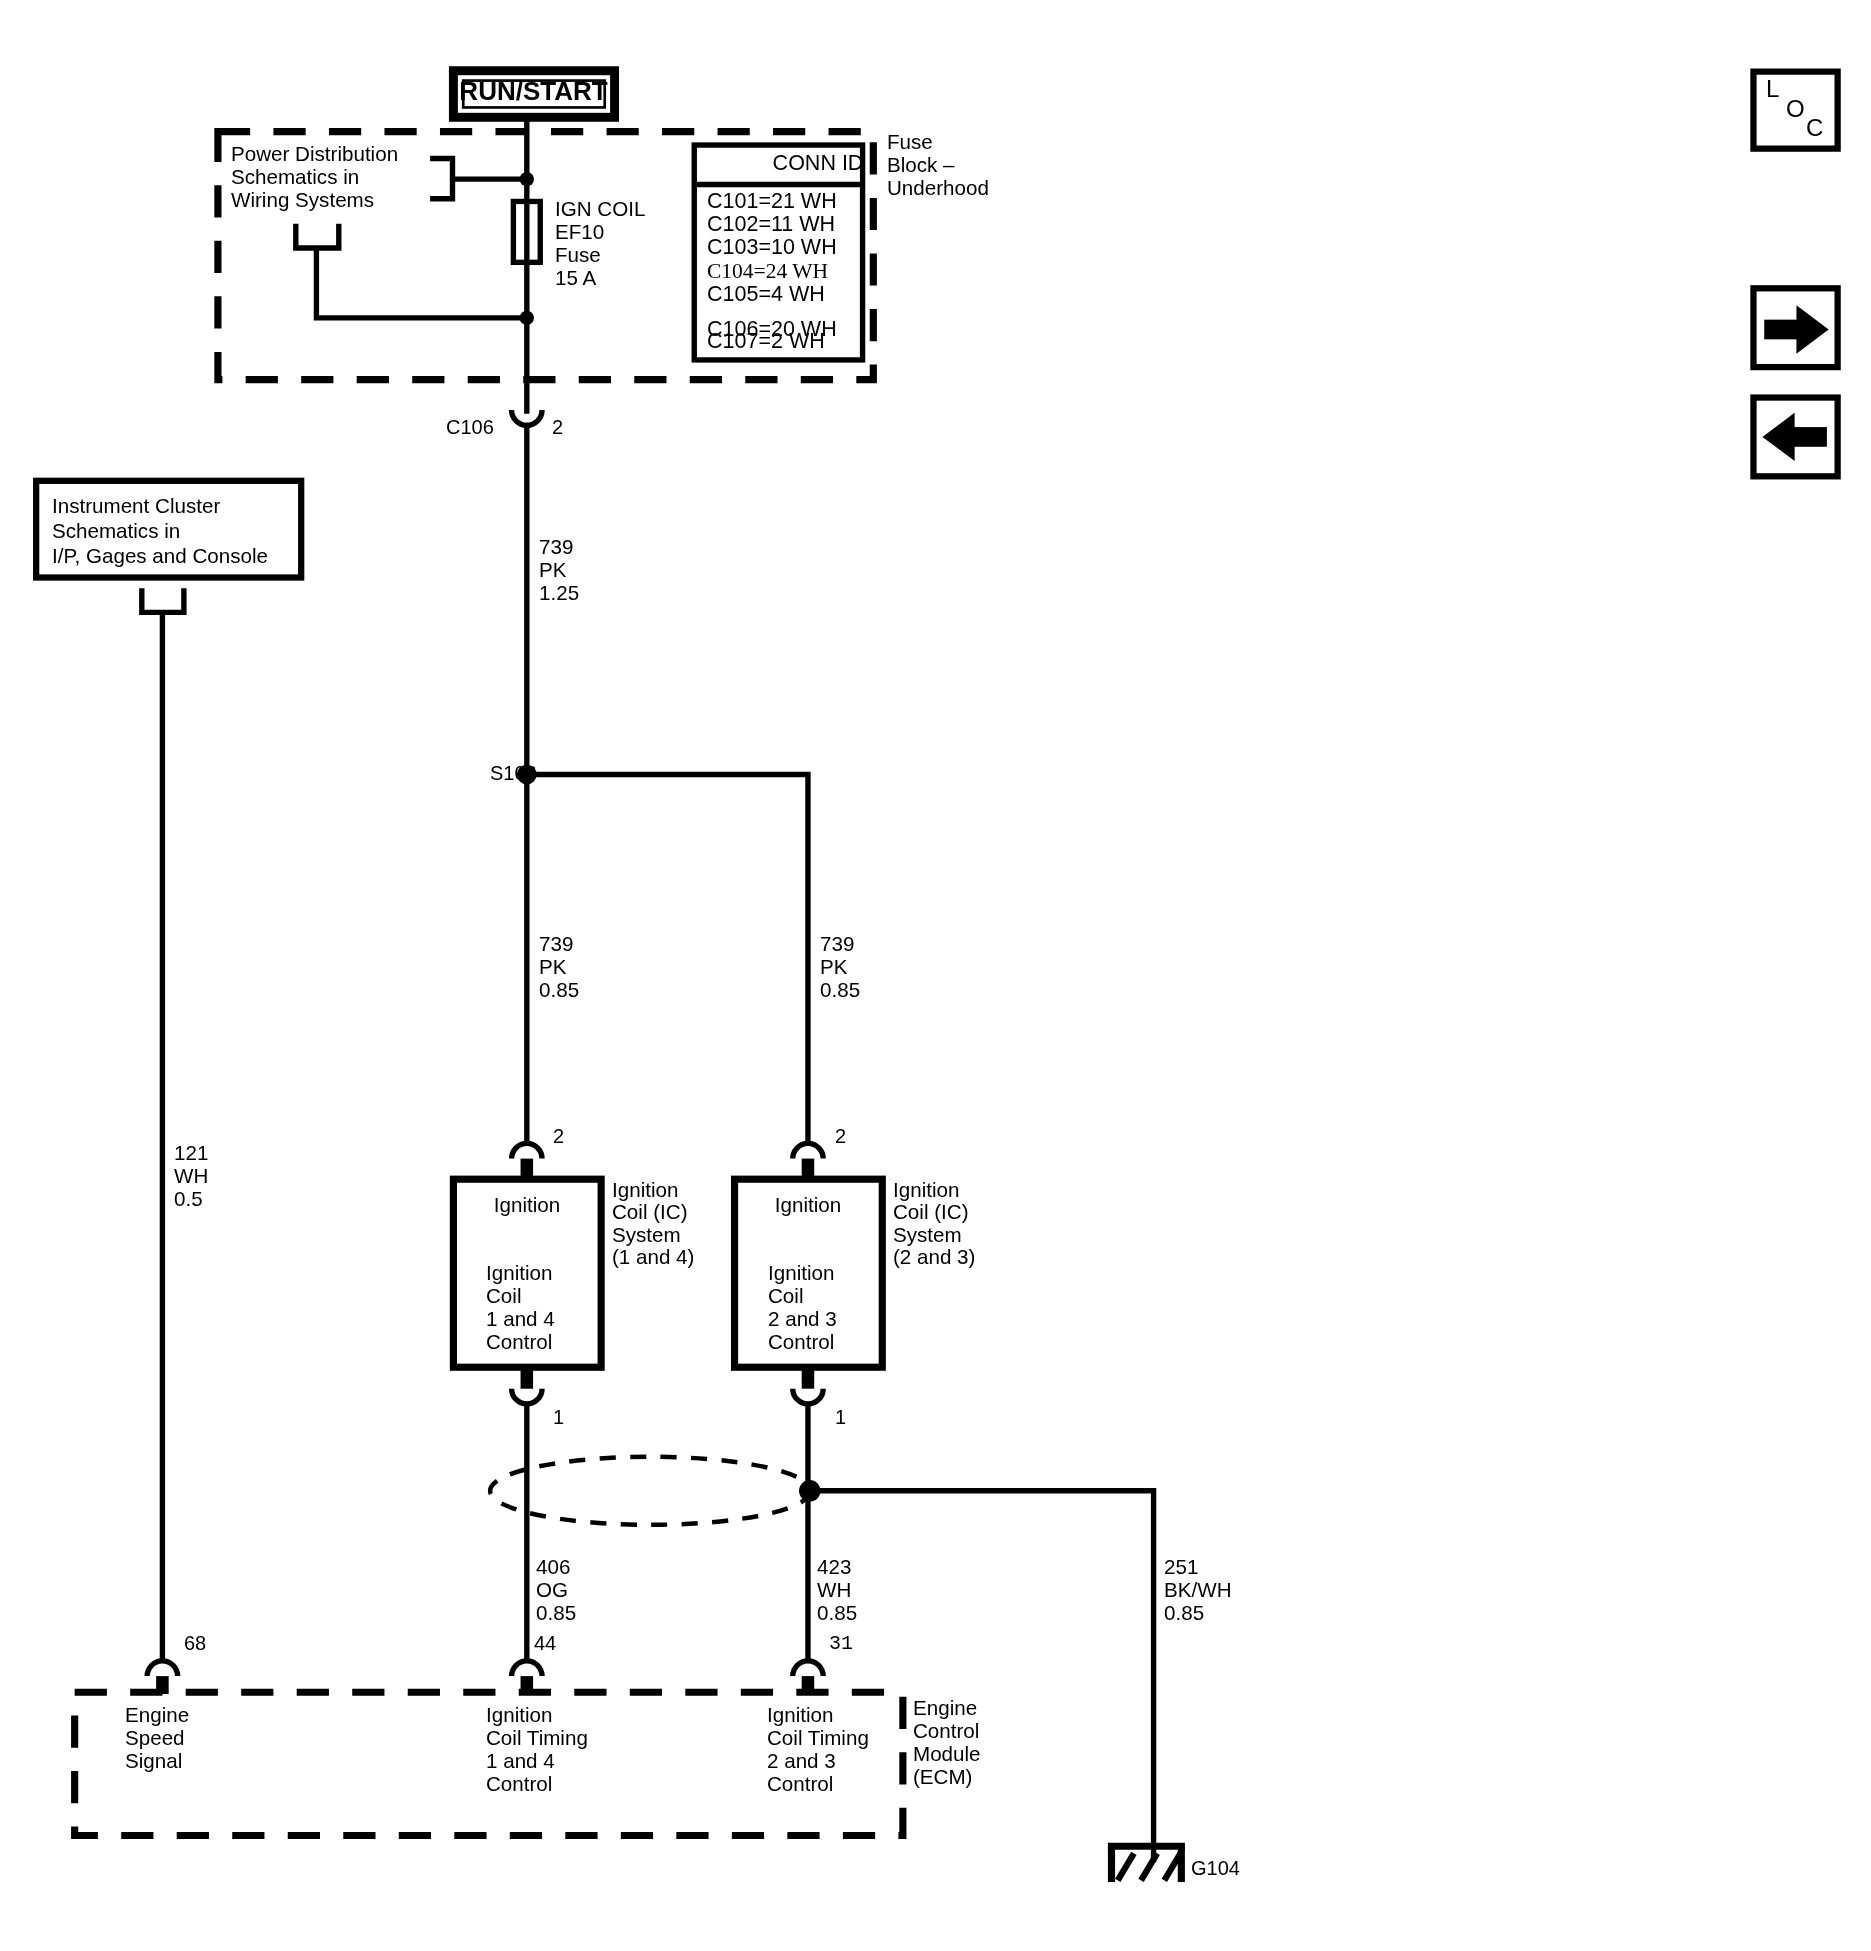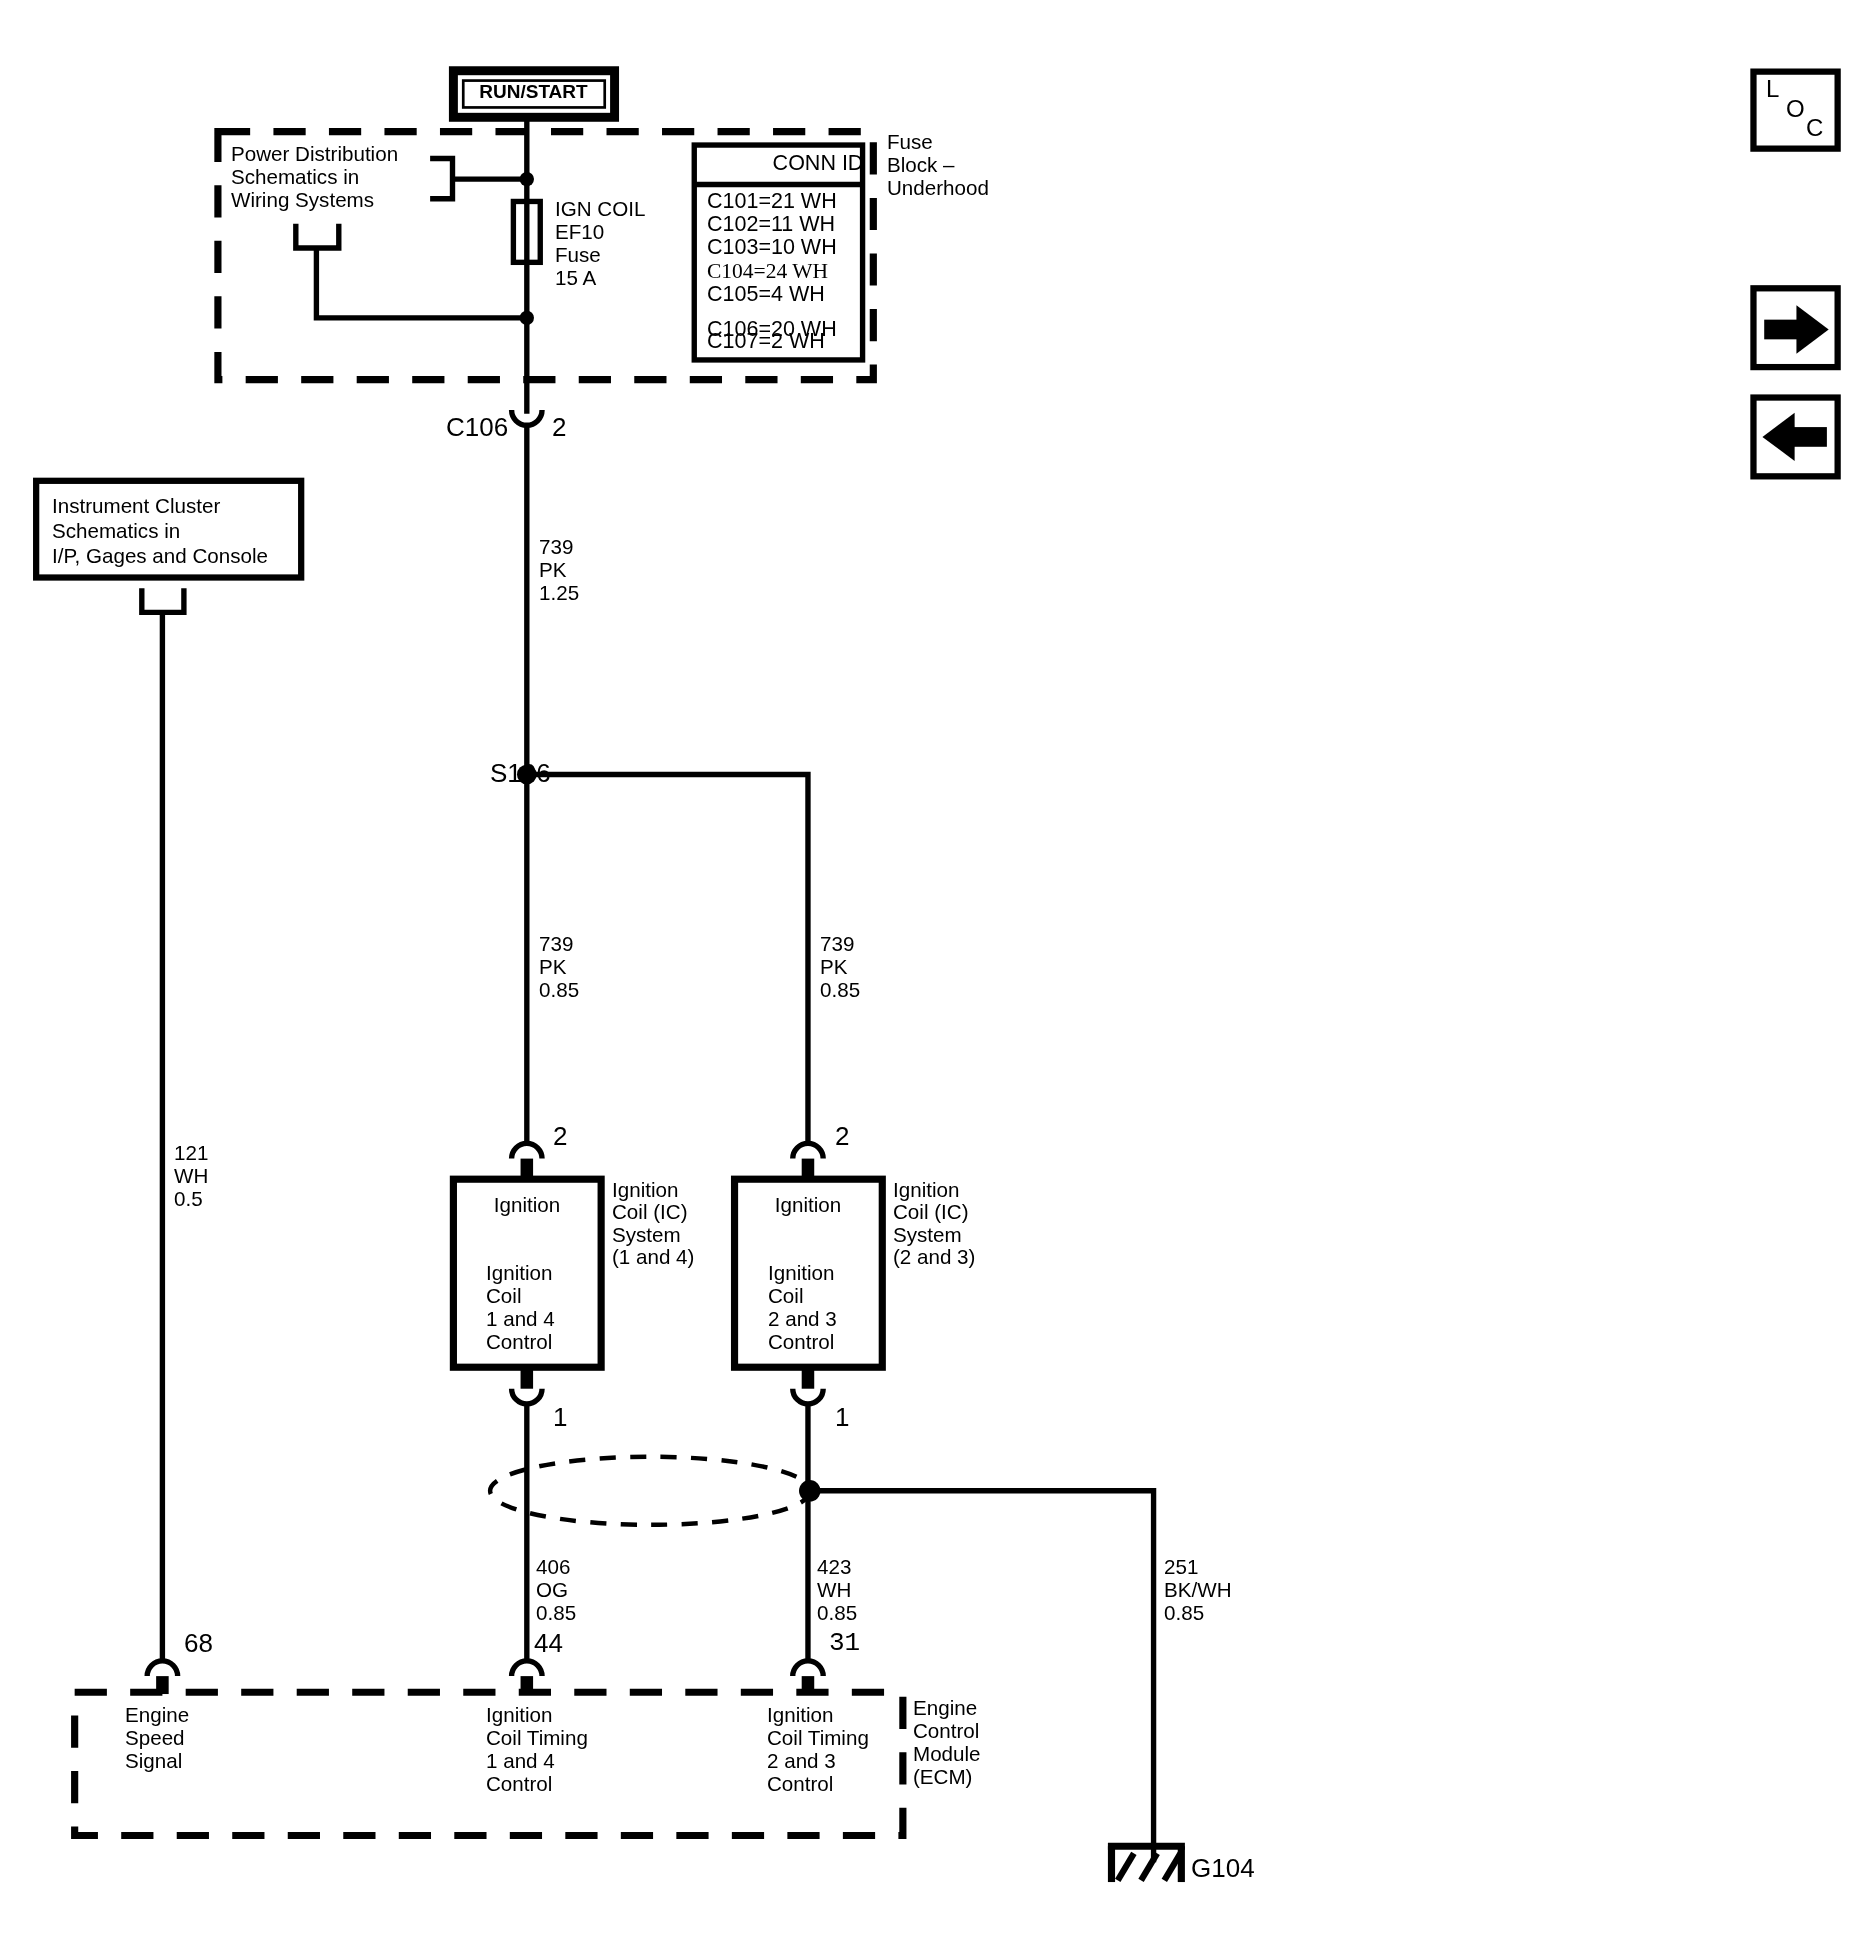--- a/index.html
+++ b/index.html
@@ -1,20 +1,20 @@
 <!DOCTYPE html>
 <html style="font-size:14.3px"><head>
 <meta charset="utf-8">
 <style>
   html,body{margin:0;padding:0;background:#ffffff;}
   .canvas{position:relative;width:1872px;height:1951px;background:#ffffff;
           font-family:"Liberation Sans",sans-serif;color:#000;overflow:hidden;}
   .canvas svg{position:absolute;left:0;top:0;}
   .lbl{position:absolute;font-size:20.6px;line-height:23px;white-space:pre-line;}
-  .pin{position:absolute;font-size:26px;line-height:23px;}
+  .pin{position:absolute;font-size:20px;line-height:23px;}
   .ctr{text-align:center;}
   .bold{font-weight:700;}
   .row{position:absolute;font-size:21.5px;line-height:23px;}
   .locletter{position:absolute;font-size:24px;line-height:24px;}
 </style>
 </head>
 <body>
 
 <div class="canvas">
 
@@ -108,21 +108,21 @@
     </g>
     <g>
       <rect x="1958" y="444" width="94" height="88" stroke="#000" fill="none" stroke-width="7"></rect>
       <g fill="#000">
         <polygon points="2004,461 2004,515 1968,488"></polygon>
         <rect x="2002" y="477" width="38" height="22"></rect>
       </g>
     </g>
   </svg>
 
-  <div class="lbl ctr bold" style="left:453px;top:80px;width:161px;font-size:19px;">RUN/START</div>
+  <div class="lbl ctr bold" style="left:453px;top:80px;width:161px;font-size:26px;">RUN/START</div>
 
   <div class="lbl" style="left:231px;top:142px;">Power Distribution
 Schematics in
 Wiring Systems</div>
   <div class="lbl" style="left:555px;top:197px;">IGN COIL
 EF10
 Fuse
 15 A</div>
   <div class="lbl" style="left:887px;top:130px;">Fuse
 Block –

